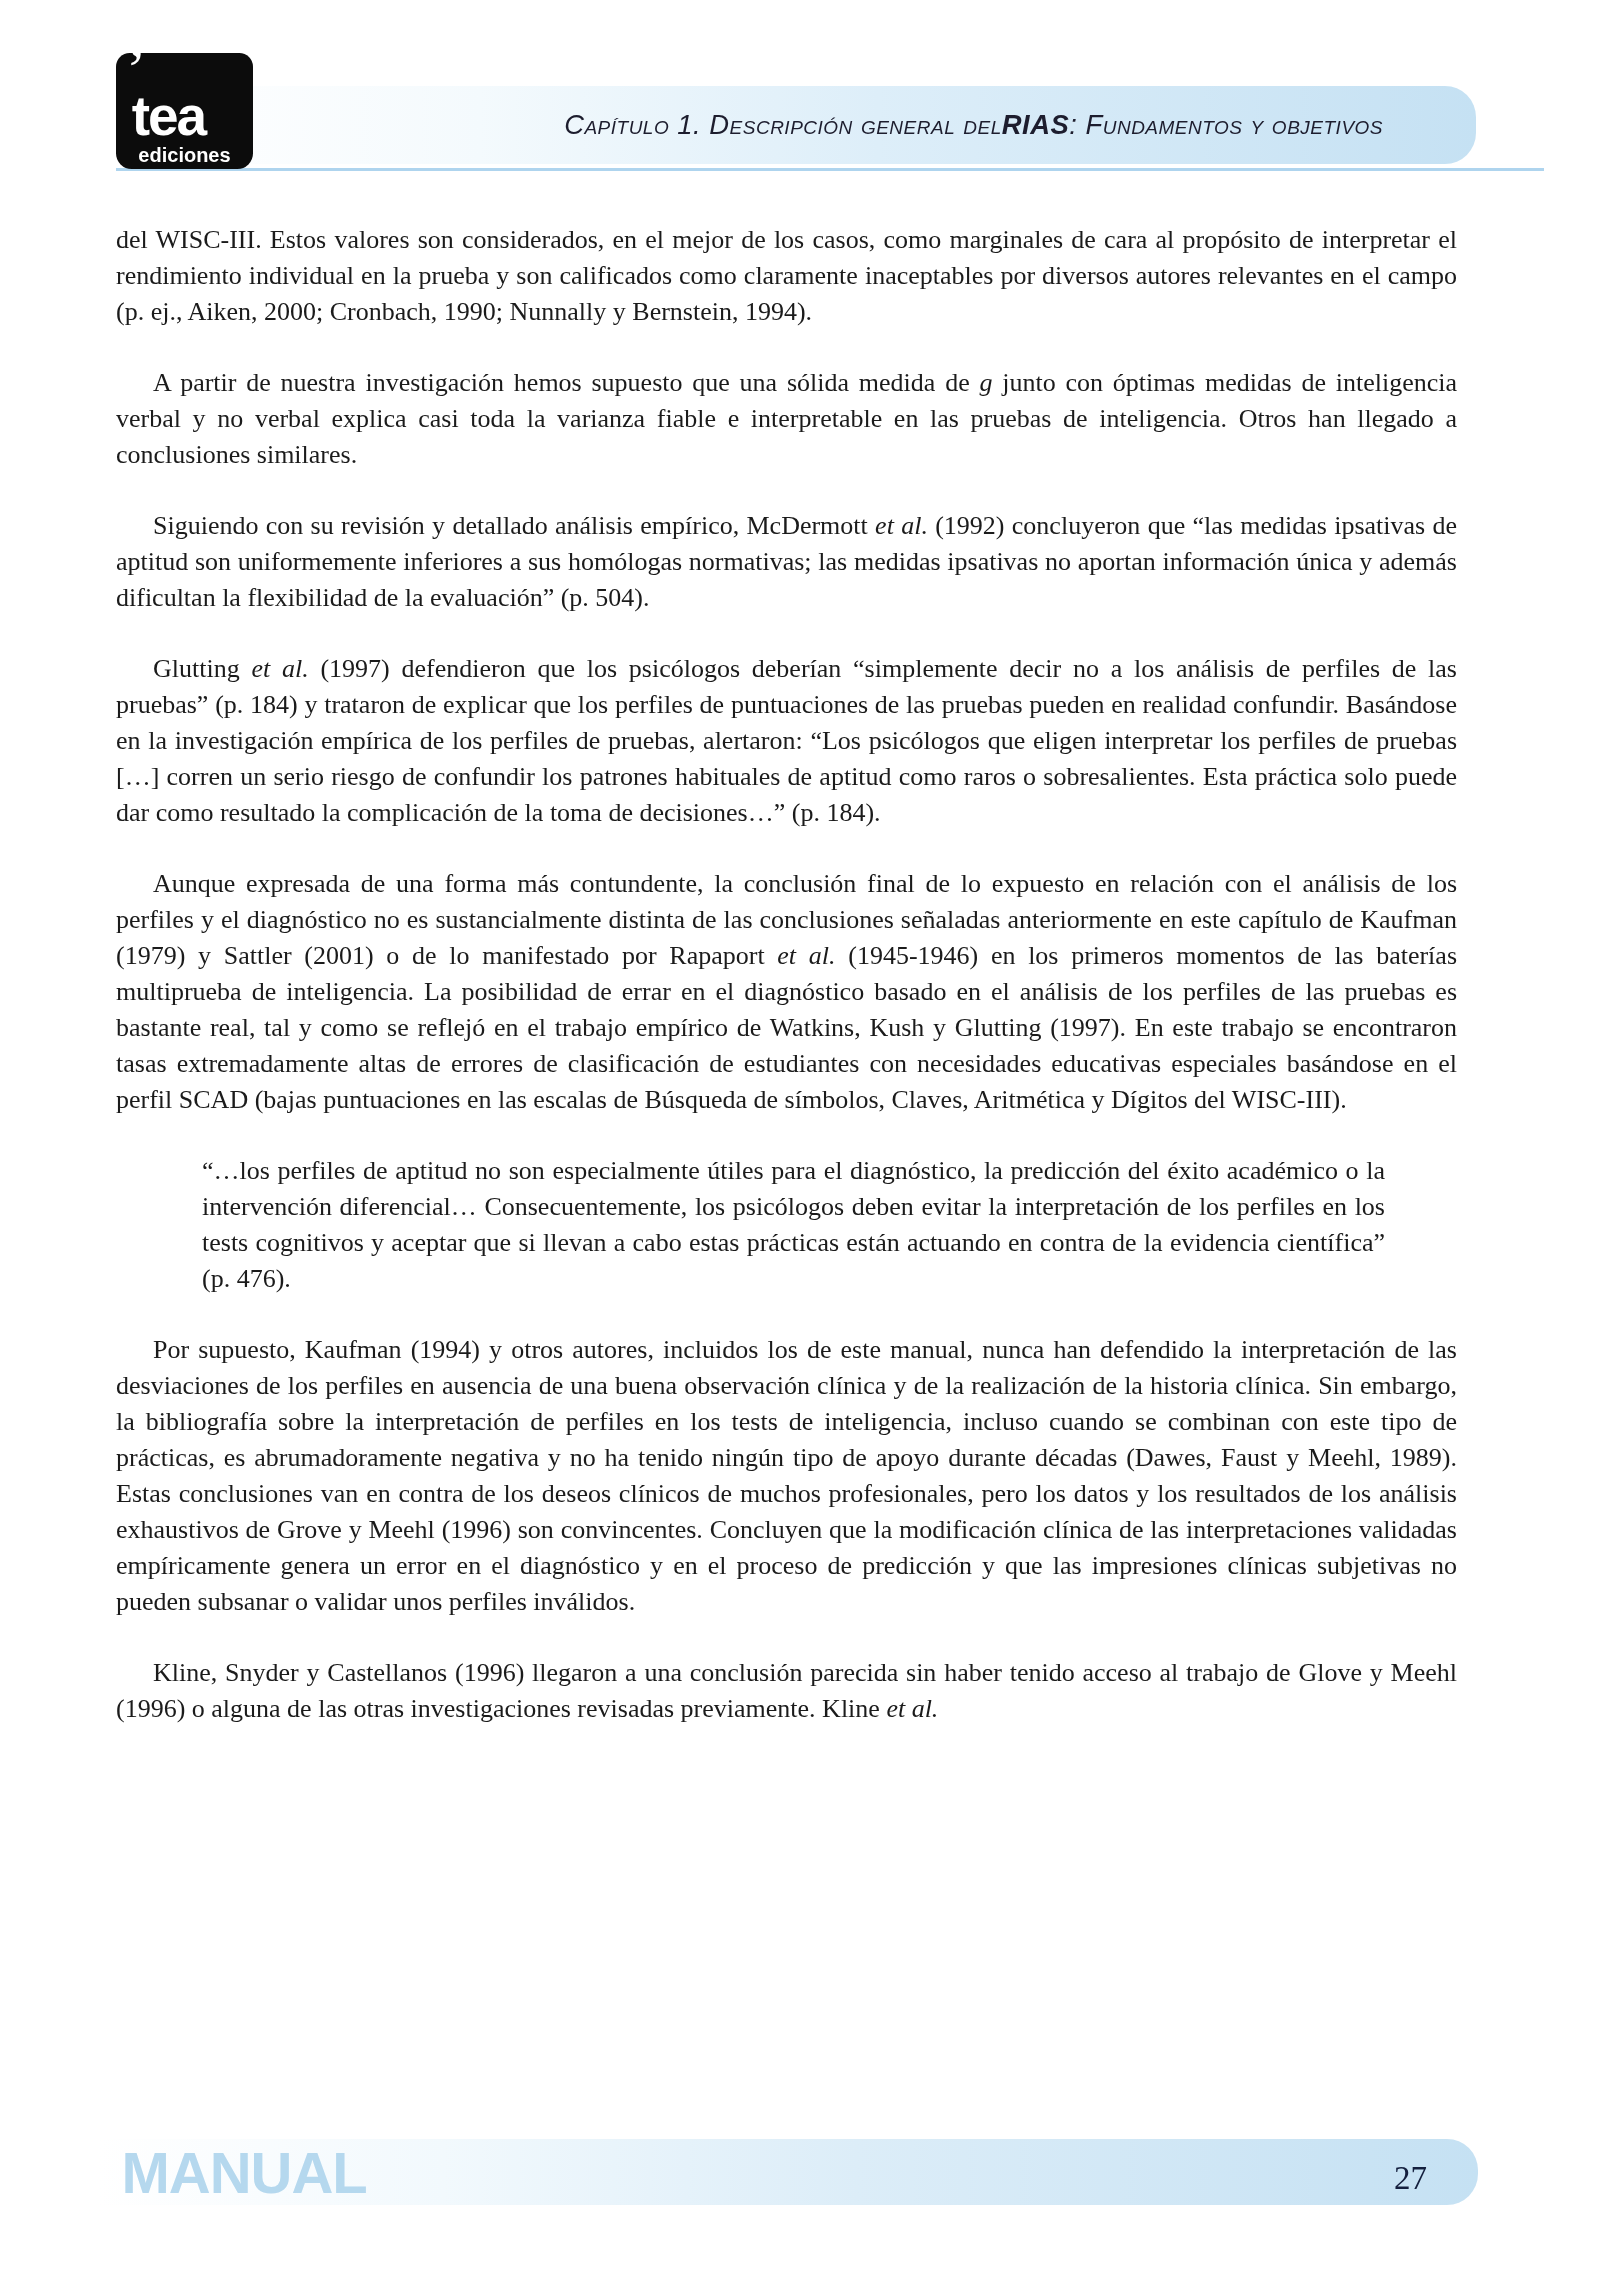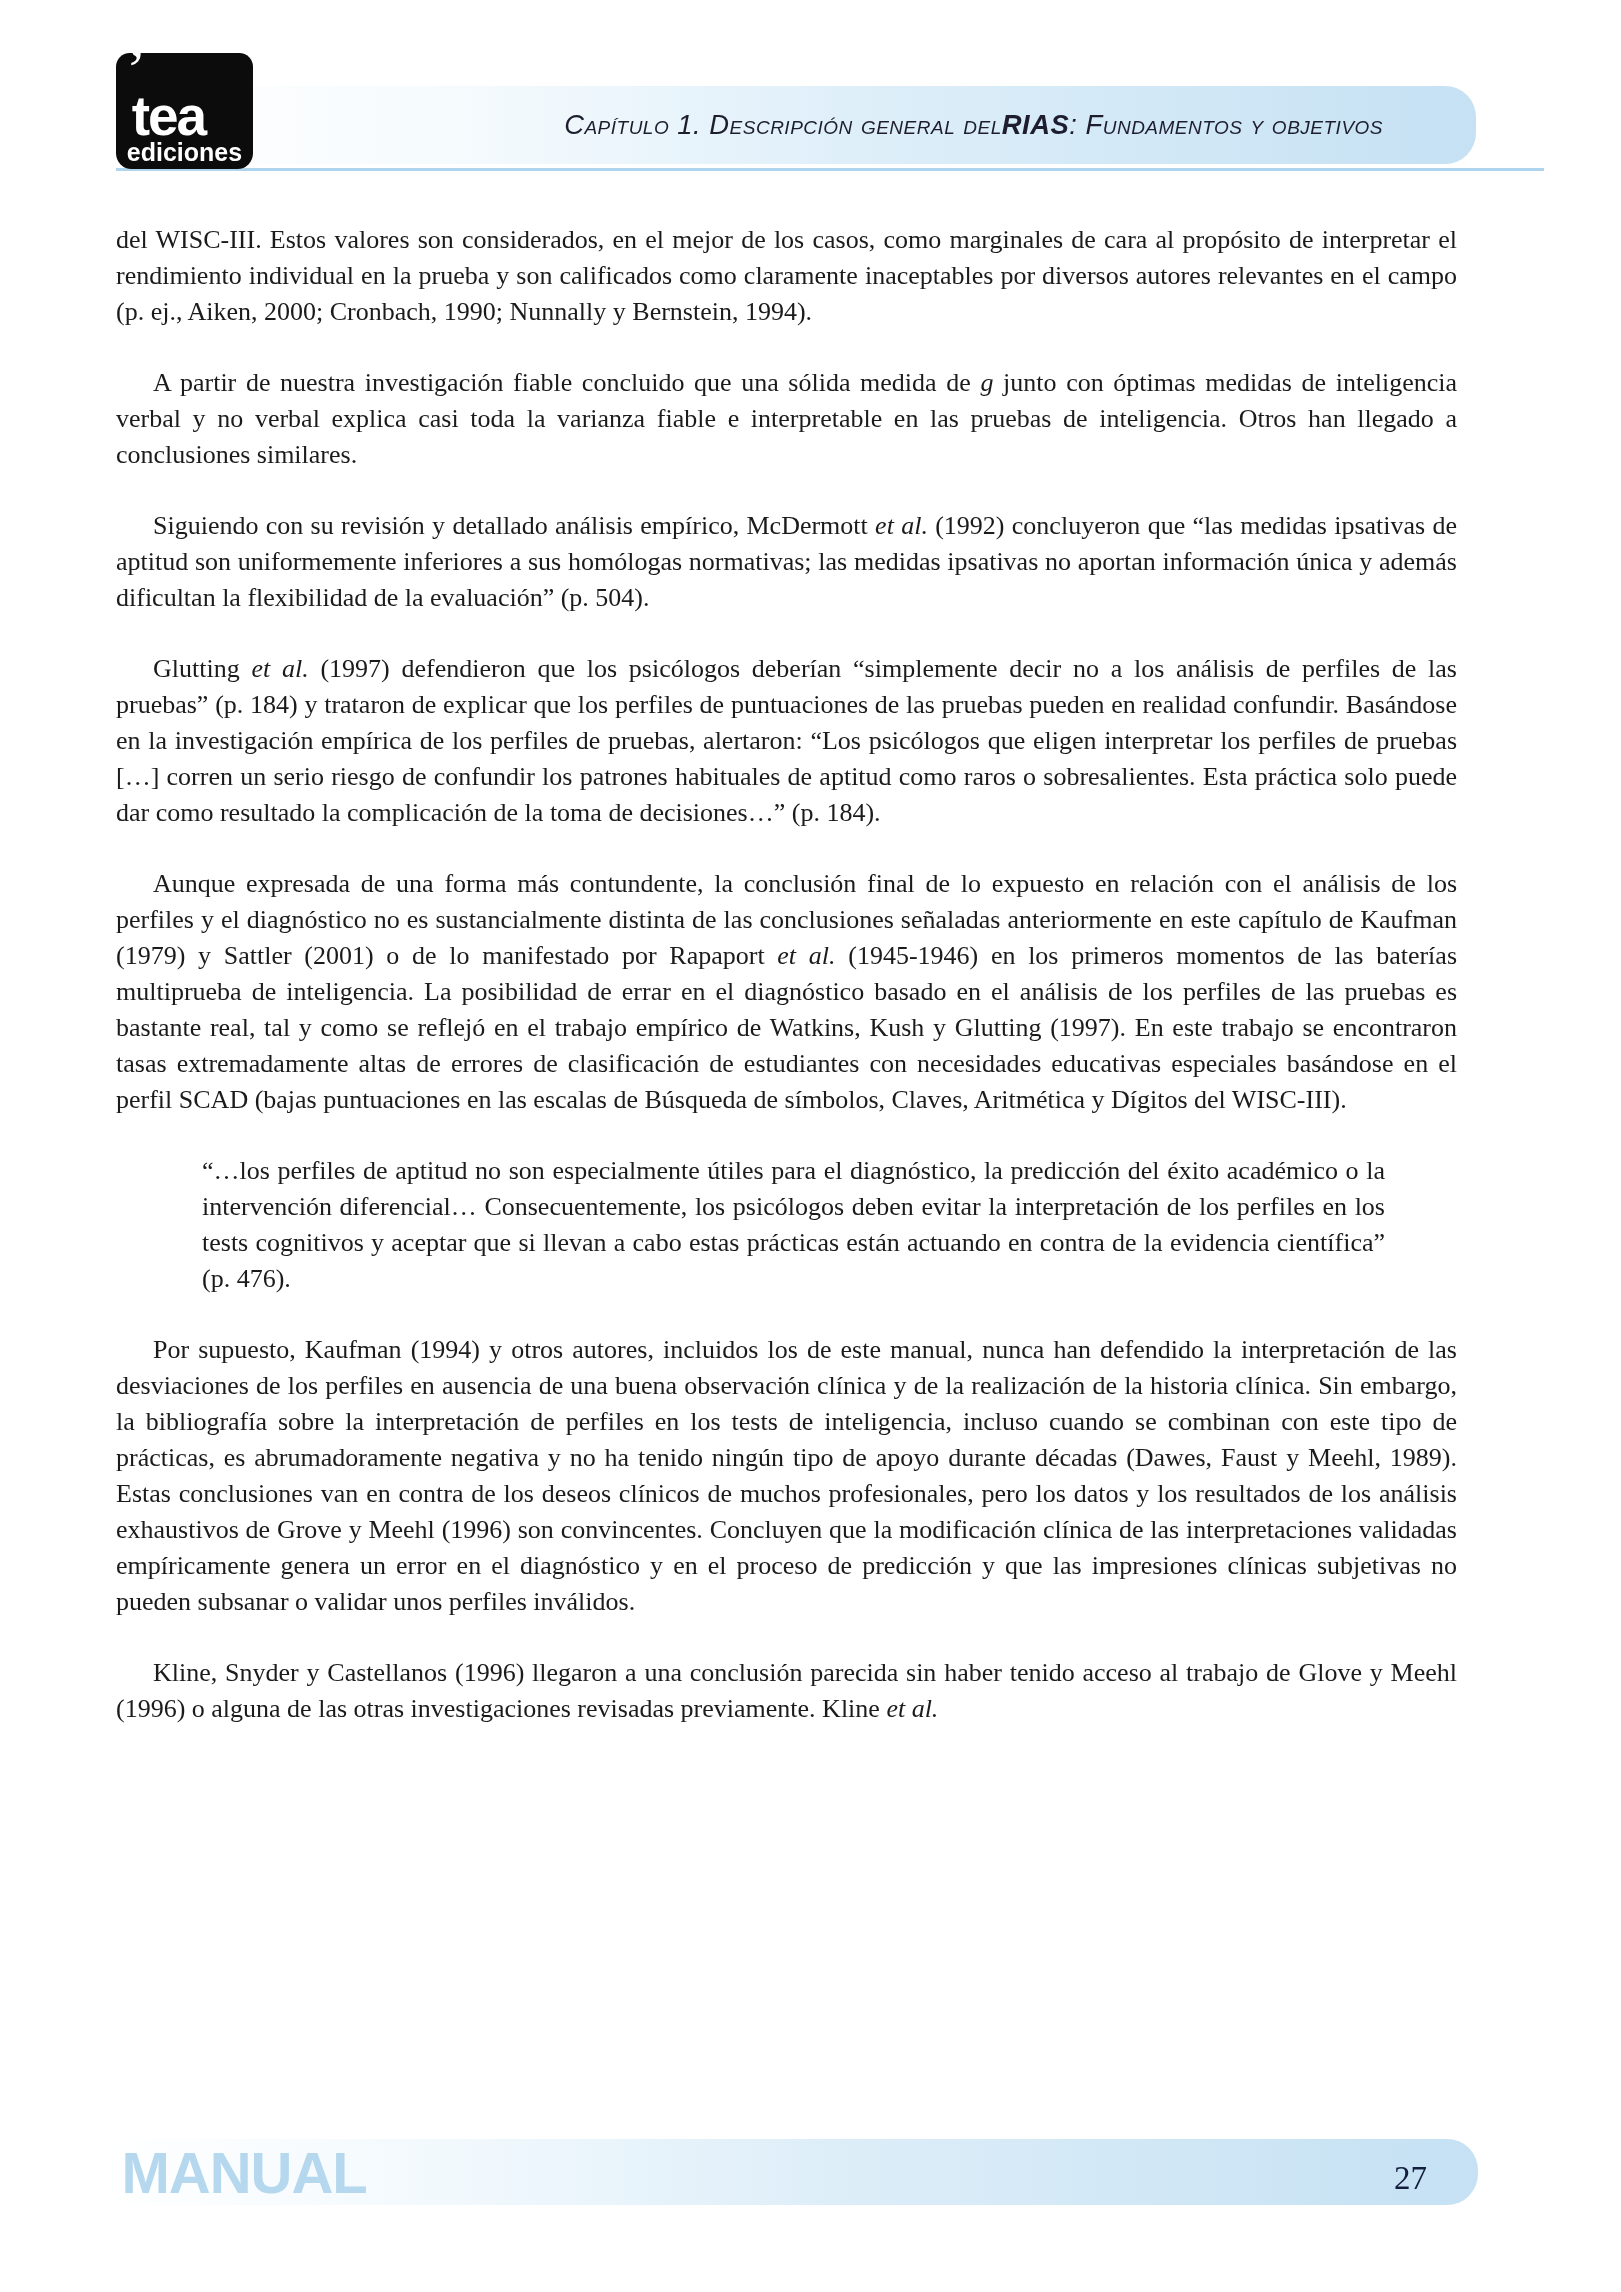--- a/index.html
+++ b/index.html
@@ -50,21 +50,21 @@
   .logo .brand{
     position:absolute;left:15.7px;bottom:25.5px;
     font-family:"Liberation Sans", sans-serif;
     font-weight:700;font-size:55px;line-height:1;
     color:#ffffff;letter-spacing:-2px;text-align:right;
   }
   .logo .sub{
     position:absolute;left:0;bottom:2px;width:100%;
     text-align:center;
     font-family:"Liberation Sans", sans-serif;
-    font-weight:700;font-size:25px;color:#ffffff;
+    font-weight:700;font-size:20px;color:#ffffff;
     letter-spacing:0px;
   }
 
   
   .body-text{
     position:absolute;left:116px;top:222px;
     width:1345px;height:1892px;
     overflow:hidden;
     font-size:26px;line-height:36px;
     color:#1b1b1b;
@@ -113,21 +113,21 @@
   <div class="header-underline"></div>
 
   <div class="logo">
     <span class="mark">’</span>
     <span class="brand">tea</span>
     <span class="sub">ediciones</span>
   </div>
 
   <main class="body-text">
       <p class="para"><span>del WISC-III. Estos valores son considerados, en el mejor de los casos, como marginales de cara al propósito de interpretar el rendimiento individual en la prueba y son calificados como claramente inaceptables por diversos autores relevantes en el campo (p. ej., Aiken, 2000; Cronbach, 1990; Nunnally y Bernstein, 1994).</span></p>
-      <p class="para indent"><span>A partir de nuestra investigación fiable concluido que una sólida medida de </span><em>g</em><span> junto con óptimas medidas de inteligencia verbal y no verbal explica casi toda la varianza fiable e interpretable en las pruebas de inteligencia. Otros han llegado a conclusiones similares.</span></p>
+      <p class="para indent"><span>A partir de nuestra investigación hemos supuesto que una sólida medida de </span><em>g</em><span> junto con óptimas medidas de inteligencia verbal y no verbal explica casi toda la varianza fiable e interpretable en las pruebas de inteligencia. Otros han llegado a conclusiones similares.</span></p>
       <p class="para indent"><span>Siguiendo con su revisión y detallado análisis empírico, McDermott </span><em>et al.</em><span> (1992) concluyeron que “las medidas ipsativas de aptitud son uniformemente inferiores a sus homólogas normativas; las medidas ipsativas no aportan información única y además dificultan la flexibilidad de la evaluación” (p. 504).</span></p>
       <p class="para indent"><span>Glutting </span><em>et al.</em><span> (1997) defendieron que los psicólogos deberían “simplemente decir no a los análisis de perfiles de las pruebas” (p. 184) y trataron de explicar que los perfiles de puntuaciones de las pruebas pueden en realidad confundir. Basándose en la investigación empírica de los perfiles de pruebas, alertaron: “Los psicólogos que eligen interpretar los perfiles de pruebas […] corren un serio riesgo de confundir los patrones habituales de aptitud como raros o sobresalientes. Esta práctica solo puede dar como resultado la complicación de la toma de decisiones…” (p. 184).</span></p>
       <p class="para indent"><span>Aunque expresada de una forma más contundente, la conclusión final de lo expuesto en relación con el análisis de los perfiles y el diagnóstico no es sustancialmente distinta de las conclusiones señaladas anteriormente en este capítulo de Kaufman (1979) y Sattler (2001) o de lo manifestado por Rapaport </span><em>et al.</em><span> (1945-1946) en los primeros momentos de las baterías multiprueba de inteligencia. La posibilidad de errar en el diagnóstico basado en el análisis de los perfiles de las pruebas es bastante real, tal y como se reflejó en el trabajo empírico de Watkins, Kush y Glutting (1997). En este trabajo se encontraron tasas extremadamente altas de errores de clasificación de estudiantes con necesidades educativas especiales basándose en el perfil SCAD (bajas puntuaciones en las escalas de Búsqueda de símbolos, Claves, Aritmética y Dígitos del WISC-III).</span></p>
       <p class="para quote"><span>“…los perfiles de aptitud no son especialmente útiles para el diagnóstico, la predicción del éxito académico o la intervención diferencial… Consecuentemente, los psicólogos deben evitar la interpretación de los perfiles en los tests cognitivos y aceptar que si llevan a cabo estas prácticas están actuando en contra de la evidencia científica” (p. 476).</span></p>
       <p class="para indent"><span>Por supuesto, Kaufman (1994) y otros autores, incluidos los de este manual, nunca han defendido la interpretación de las desviaciones de los perfiles en ausencia de una buena observación clínica y de la realización de la historia clínica. Sin embargo, la bibliografía sobre la interpretación de perfiles en los tests de inteligencia, incluso cuando se combinan con este tipo de prácticas, es abrumadoramente negativa y no ha tenido ningún tipo de apoyo durante décadas (Dawes, Faust y Meehl, 1989). Estas conclusiones van en contra de los deseos clínicos de muchos profesionales, pero los datos y los resultados de los análisis exhaustivos de Grove y Meehl (1996) son convincentes. Concluyen que la modificación clínica de las interpretaciones validadas empíricamente genera un error en el diagnóstico y en el proceso de predicción y que las impresiones clínicas subjetivas no pueden subsanar o validar unos perfiles inválidos.</span></p>
       <p class="para indent"><span>Kline, Snyder y Castellanos (1996) llegaron a una conclusión parecida sin haber tenido acceso al trabajo de Glove y Meehl (1996) o alguna de las otras investigaciones revisadas previamente. Kline </span><em>et al.</em></p>
     </main>
 
   <div class="footer-band">
     <div class="manual-label">MANUAL</div>

